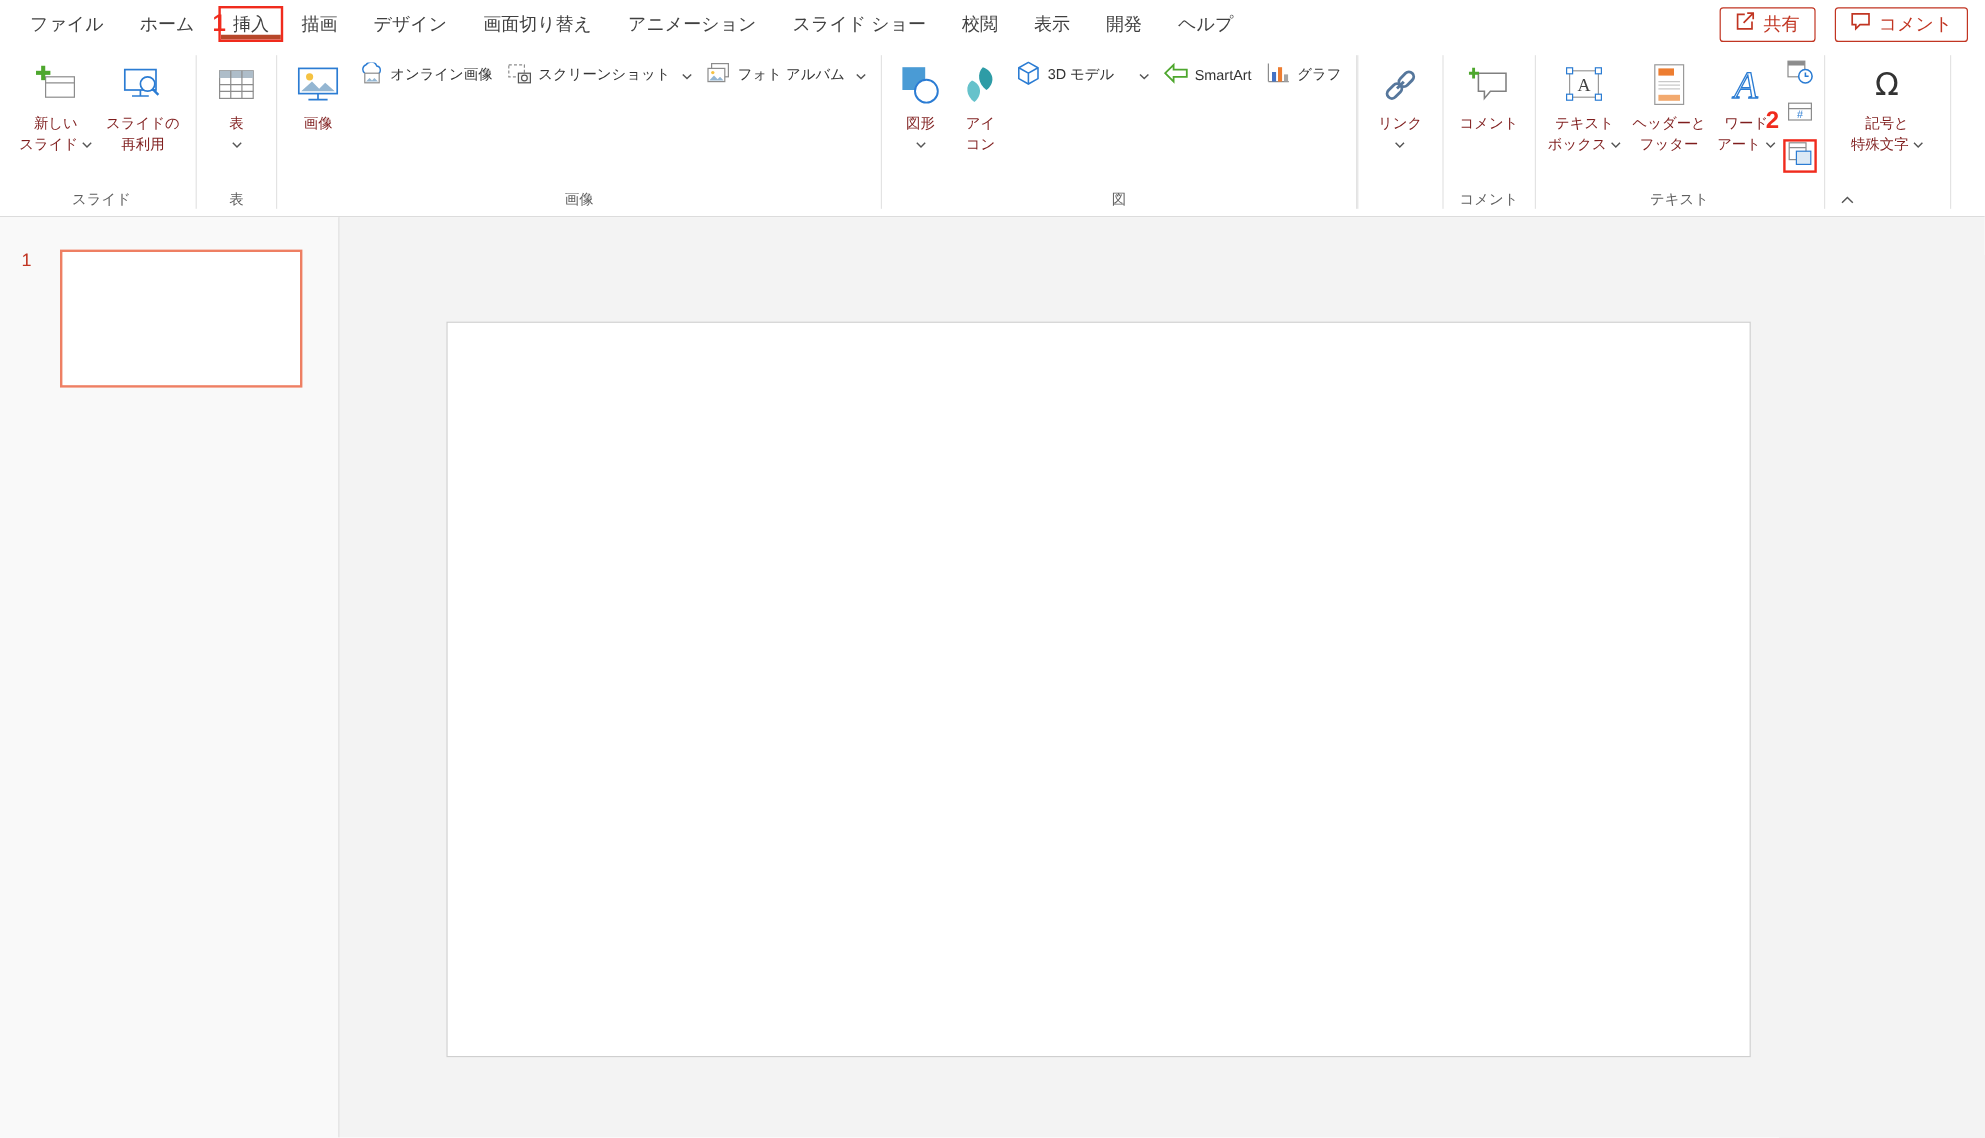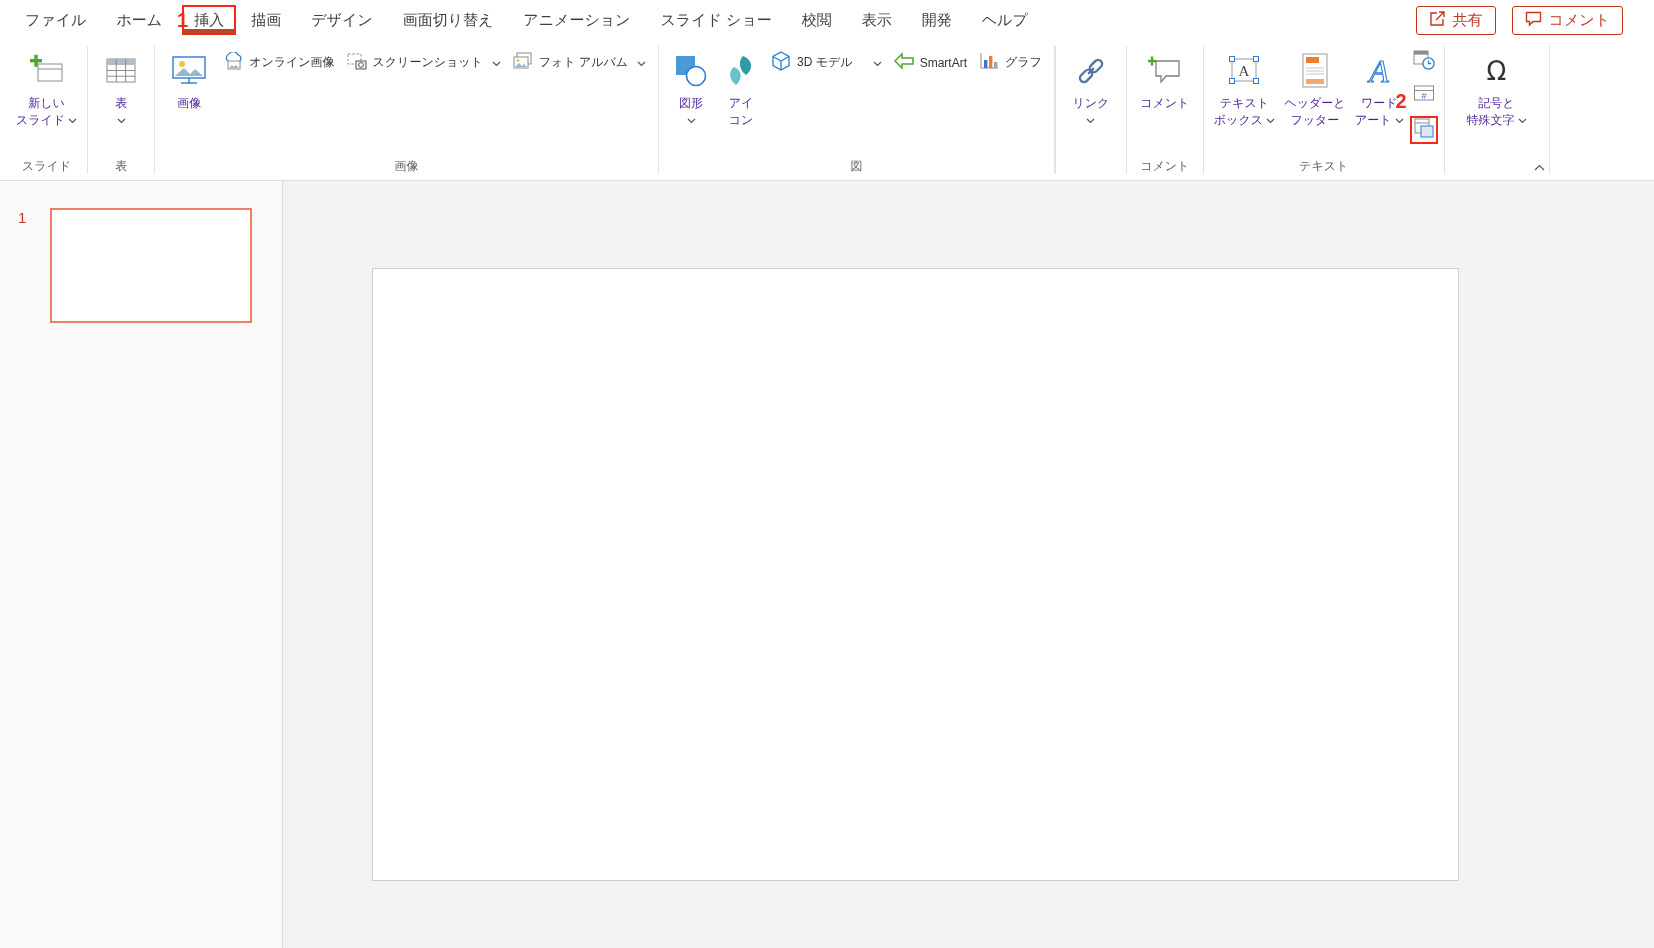--- a/index.html
+++ b/index.html
@@ -6,32 +6,32 @@
   html, body { width: 1654px; height: 948px; }
   body { font-family: "Liberation Sans", "DejaVu Sans", sans-serif; background: #fff; color: #333; overflow: hidden; }
   .app { width: 1654px; height: 948px; display: flex; flex-direction: column; background: #fff; justify-content: center; }
 
   
   .tabbar { flex: 0 0 40px; display: flex; align-items: stretch; background: #fff; padding-left: 10px; }
   .tab { display: flex; align-items: center; padding: 0 15px; font-size: 15px; color: #404040; white-space: nowrap; }
   .ann-num { color: #f02b1d; font-weight: bold; font-size: 20px; }
   .ann-1 { display: flex; align-items: center; position: relative; z-index: 2; margin-right: -6px; }
   .tab.selected { margin: 5px 0; padding: 0 10px; border: 2px solid #f02b1d; box-shadow: inset 0 -4px 0 #b7472a; }
-  .topright { margin-left: auto; display: flex; align-items: center; gap: 16px; padding-right: 31px; }
+  .topright { margin-left: auto; display: flex; align-items: center; gap: 16px; padding-right: 14px; }
   .pill-btn { display: flex; align-items: center; gap: 7px; height: 29px; padding: 0 12px; border: 1px solid #c13522; border-radius: 3px; color: #c13522; font-size: 15px; background: #fff; white-space: nowrap; }
 
   
   .ribbon { flex: 0 0 141px; display: flex; align-items: stretch; border-bottom: 1px solid #dcdcdc; background: #fff; position: relative; padding-left: 6px; }
   .rgroup { display: flex; flex-direction: column; }
   .rg-content { flex: 1; display: flex; align-items: flex-start; padding: 4px 6px 0; }
   .rg-label { height: 24px; line-height: 20px; text-align: center; font-size: 12px; color: #5f5f5f; }
   .vsep { width: 1px; background: #e3e3e3; margin: 6px 0; }
   .bigbtn { display: flex; flex-direction: column; align-items: center; padding: 3px 4px 0; cursor: default; }
   .bicon { height: 48px; display: flex; align-items: center; justify-content: center; }
-  .blbl { font-size: 12px; line-height: 17px; text-align: center; color: #4c1d95; white-space: nowrap; }
+  .blbl { font-size: 12px; line-height: 17px; text-align: center; color: #7f1d1d; white-space: nowrap; }
   .chev { display: inline-block; margin-left: 3px; }
   .vcol { display: flex; justify-content: flex-start; padding-top: 2px; }
   .smallbtn { display: flex; align-items: center; gap: 6px; height: 33px; padding: 0 6px; font-size: 12px; white-space: nowrap; }
   .minicol { position: relative; display: flex; flex-direction: column; gap: 6px; padding-top: 4px; margin-left: 2px; }
   .minibtn { width: 28px; height: 28px; display: flex; align-items: center; justify-content: center; }
   .minibtn.boxed { border: 2px solid #f02b1d; }
   .ann-2 { position: absolute; left: -14px; top: 46px; }
   .omega { font-size: 26px; color: #333; font-family: "DejaVu Sans", sans-serif; }
   .collapse-btn { position: absolute; right: 102px; bottom: 4px; width: 26px; height: 20px; display: flex; align-items: center; justify-content: center; }
 
@@ -93,20 +93,33 @@
                 <line x1="8" y1="15" x2="32" y2="15" stroke="#8c8c8c"></line>
                 <rect x="0" y="5" width="12" height="3.4" fill="#4ea72e"></rect>
                 <rect x="4.3" y="0.8" width="3.4" height="12" fill="#4ea72e"></rect>
               </svg>
             </div>
           <div class="blbl">新しい</div>
           <div class="blbl"><span>スライド</span><span class="chev"><svg width="9" height="6" viewBox="0 0 9 6">
                   <path d="M1 1l3.5 3.5L8 1" fill="none" stroke="#555" stroke-width="1.2"></path>
                 </svg></span></div>
         </div>
+        <div class="bigbtn" style="min-width:76px">
+          <div class="bicon">
+              <svg width="34" height="34" viewBox="0 0 34 34">
+                <rect x="2" y="4" width="26" height="17" fill="#fff" stroke="#2b7cd3" stroke-width="1.4"></rect>
+                <line x1="15" y1="21" x2="15" y2="26" stroke="#2b7cd3" stroke-width="1.4"></line>
+                <line x1="8" y1="26" x2="22" y2="26" stroke="#2b7cd3" stroke-width="1.4"></line>
+                <circle cx="21" cy="16" r="6" fill="#fff" stroke="#2b7cd3" stroke-width="1.4"></circle>
+                <line x1="25.5" y1="20.5" x2="30" y2="25" stroke="#2b7cd3" stroke-width="2"></line>
+              </svg>
+            </div>
+          <div class="blbl">スライドの</div>
+          <div class="blbl">再利用</div>
+        </div>
       </div>
       <div class="rg-label">スライド</div>
     </div>
     <div class="vsep"></div>
 
     <div class="rgroup">
       <div class="rg-content" style="justify-content:center; min-width:66px">
         <div class="bigbtn">
           <div class="bicon">
               <svg width="34" height="34" viewBox="0 0 34 34">

